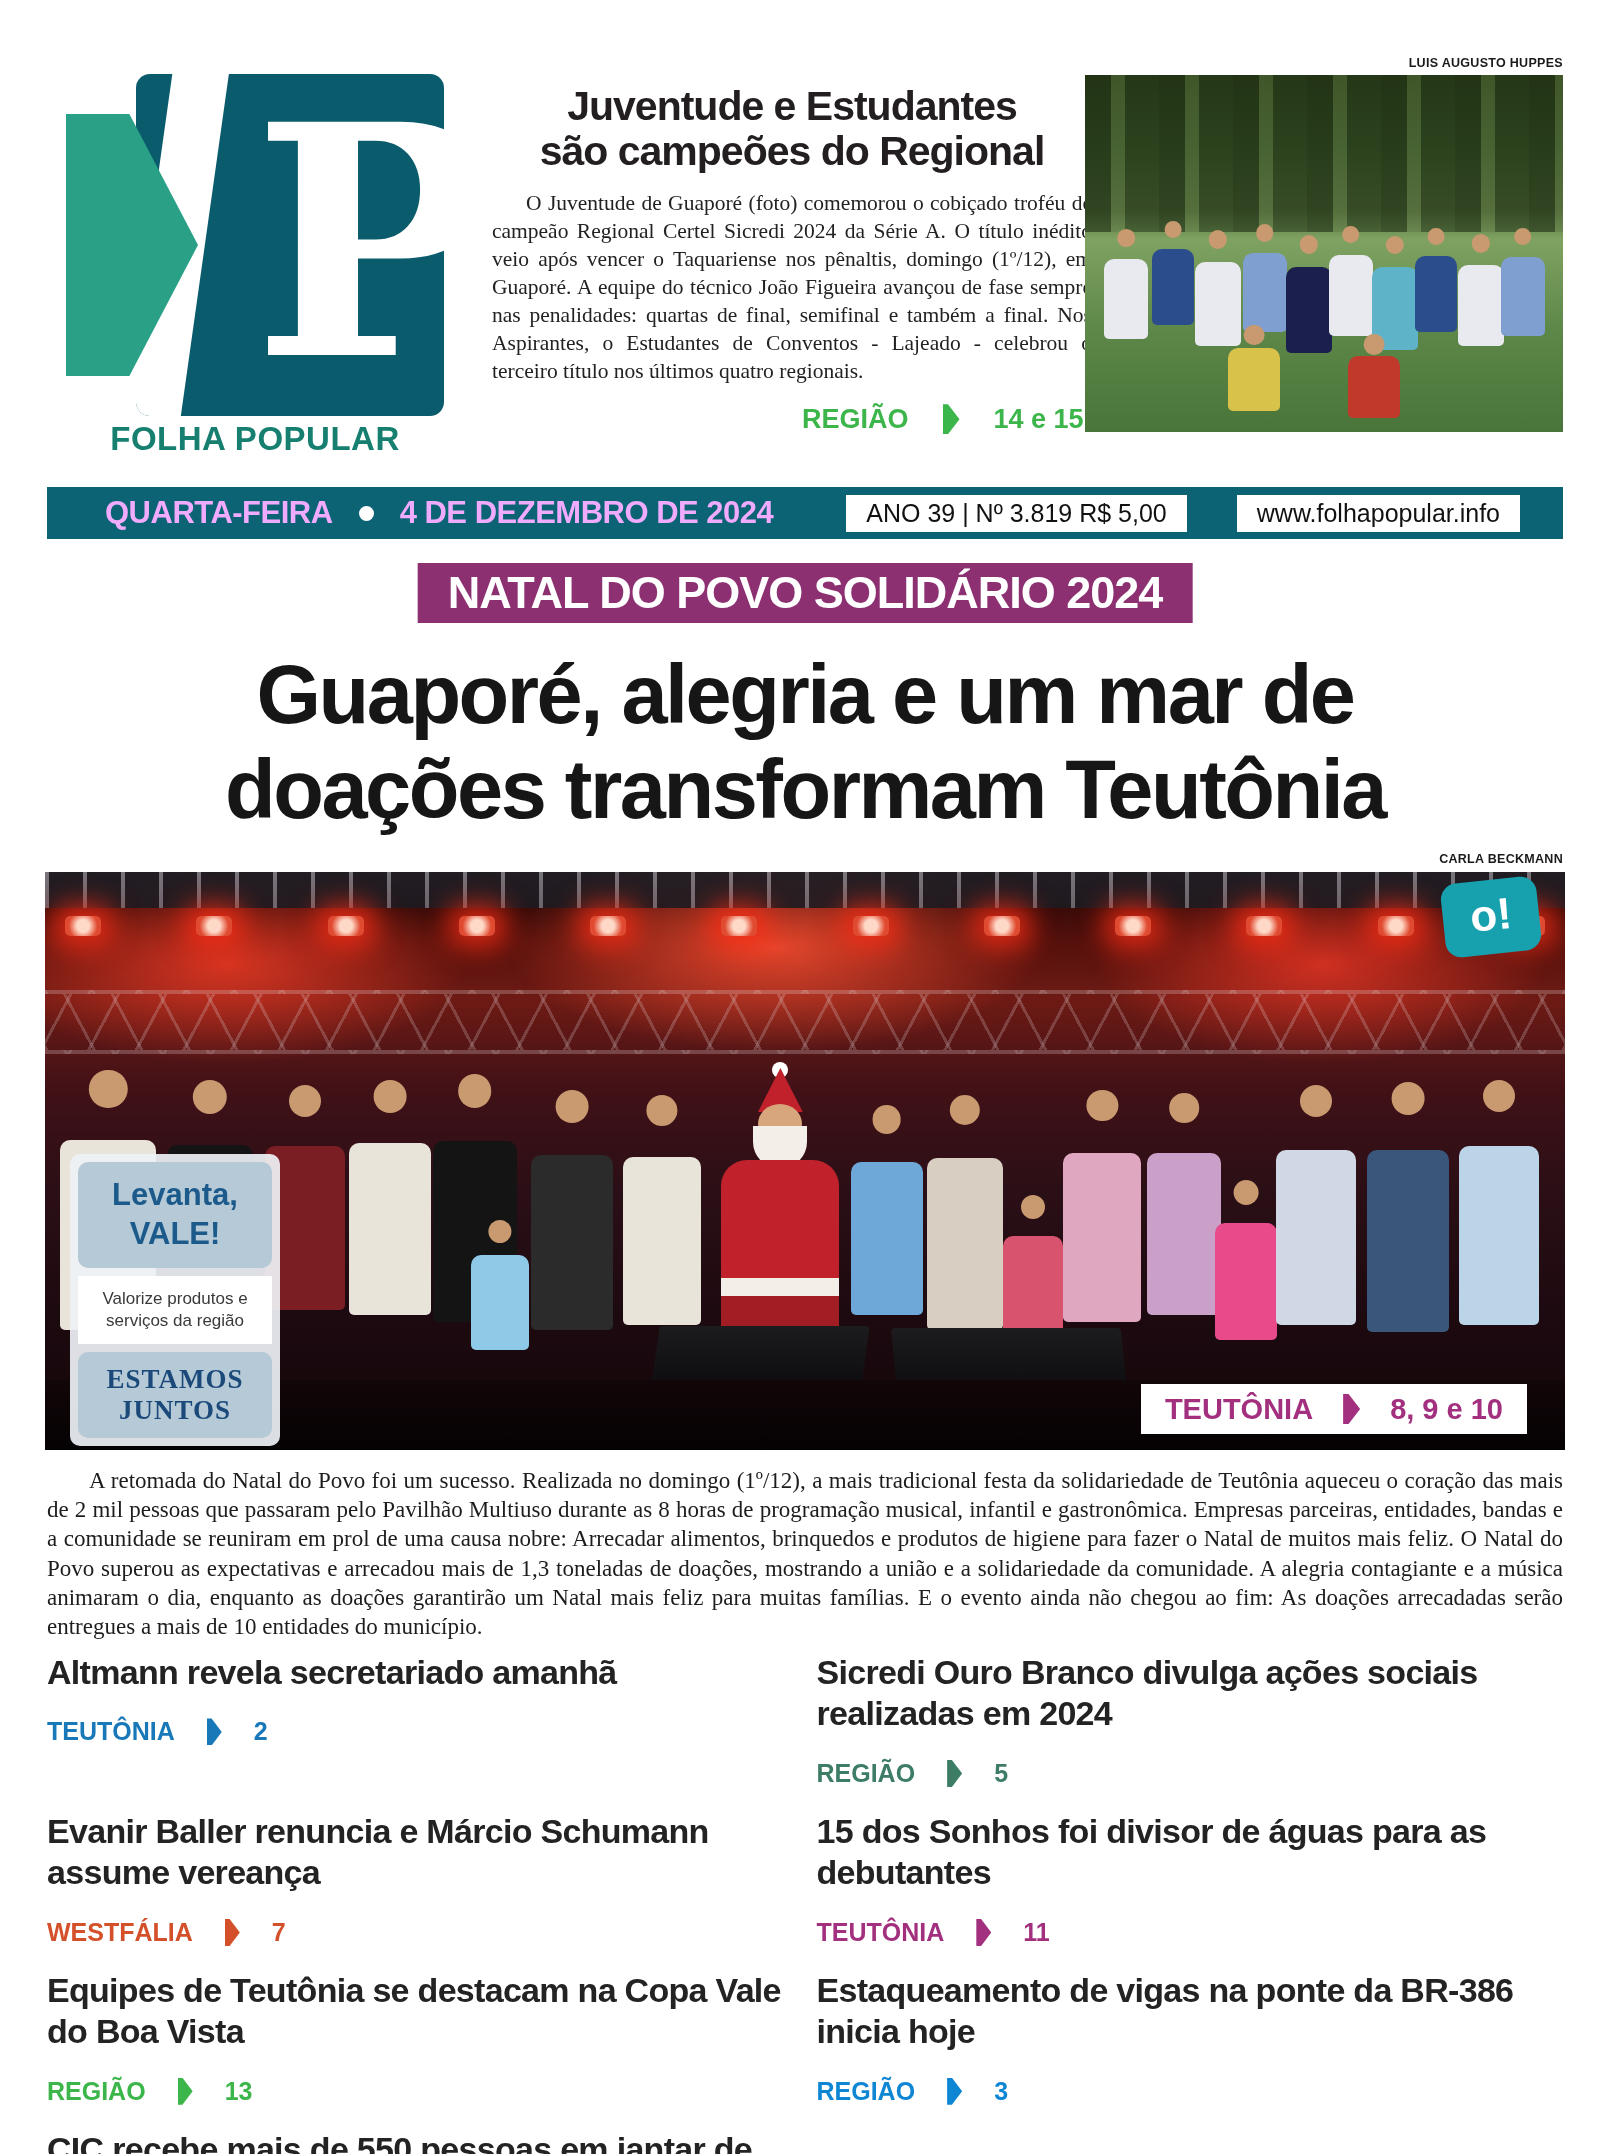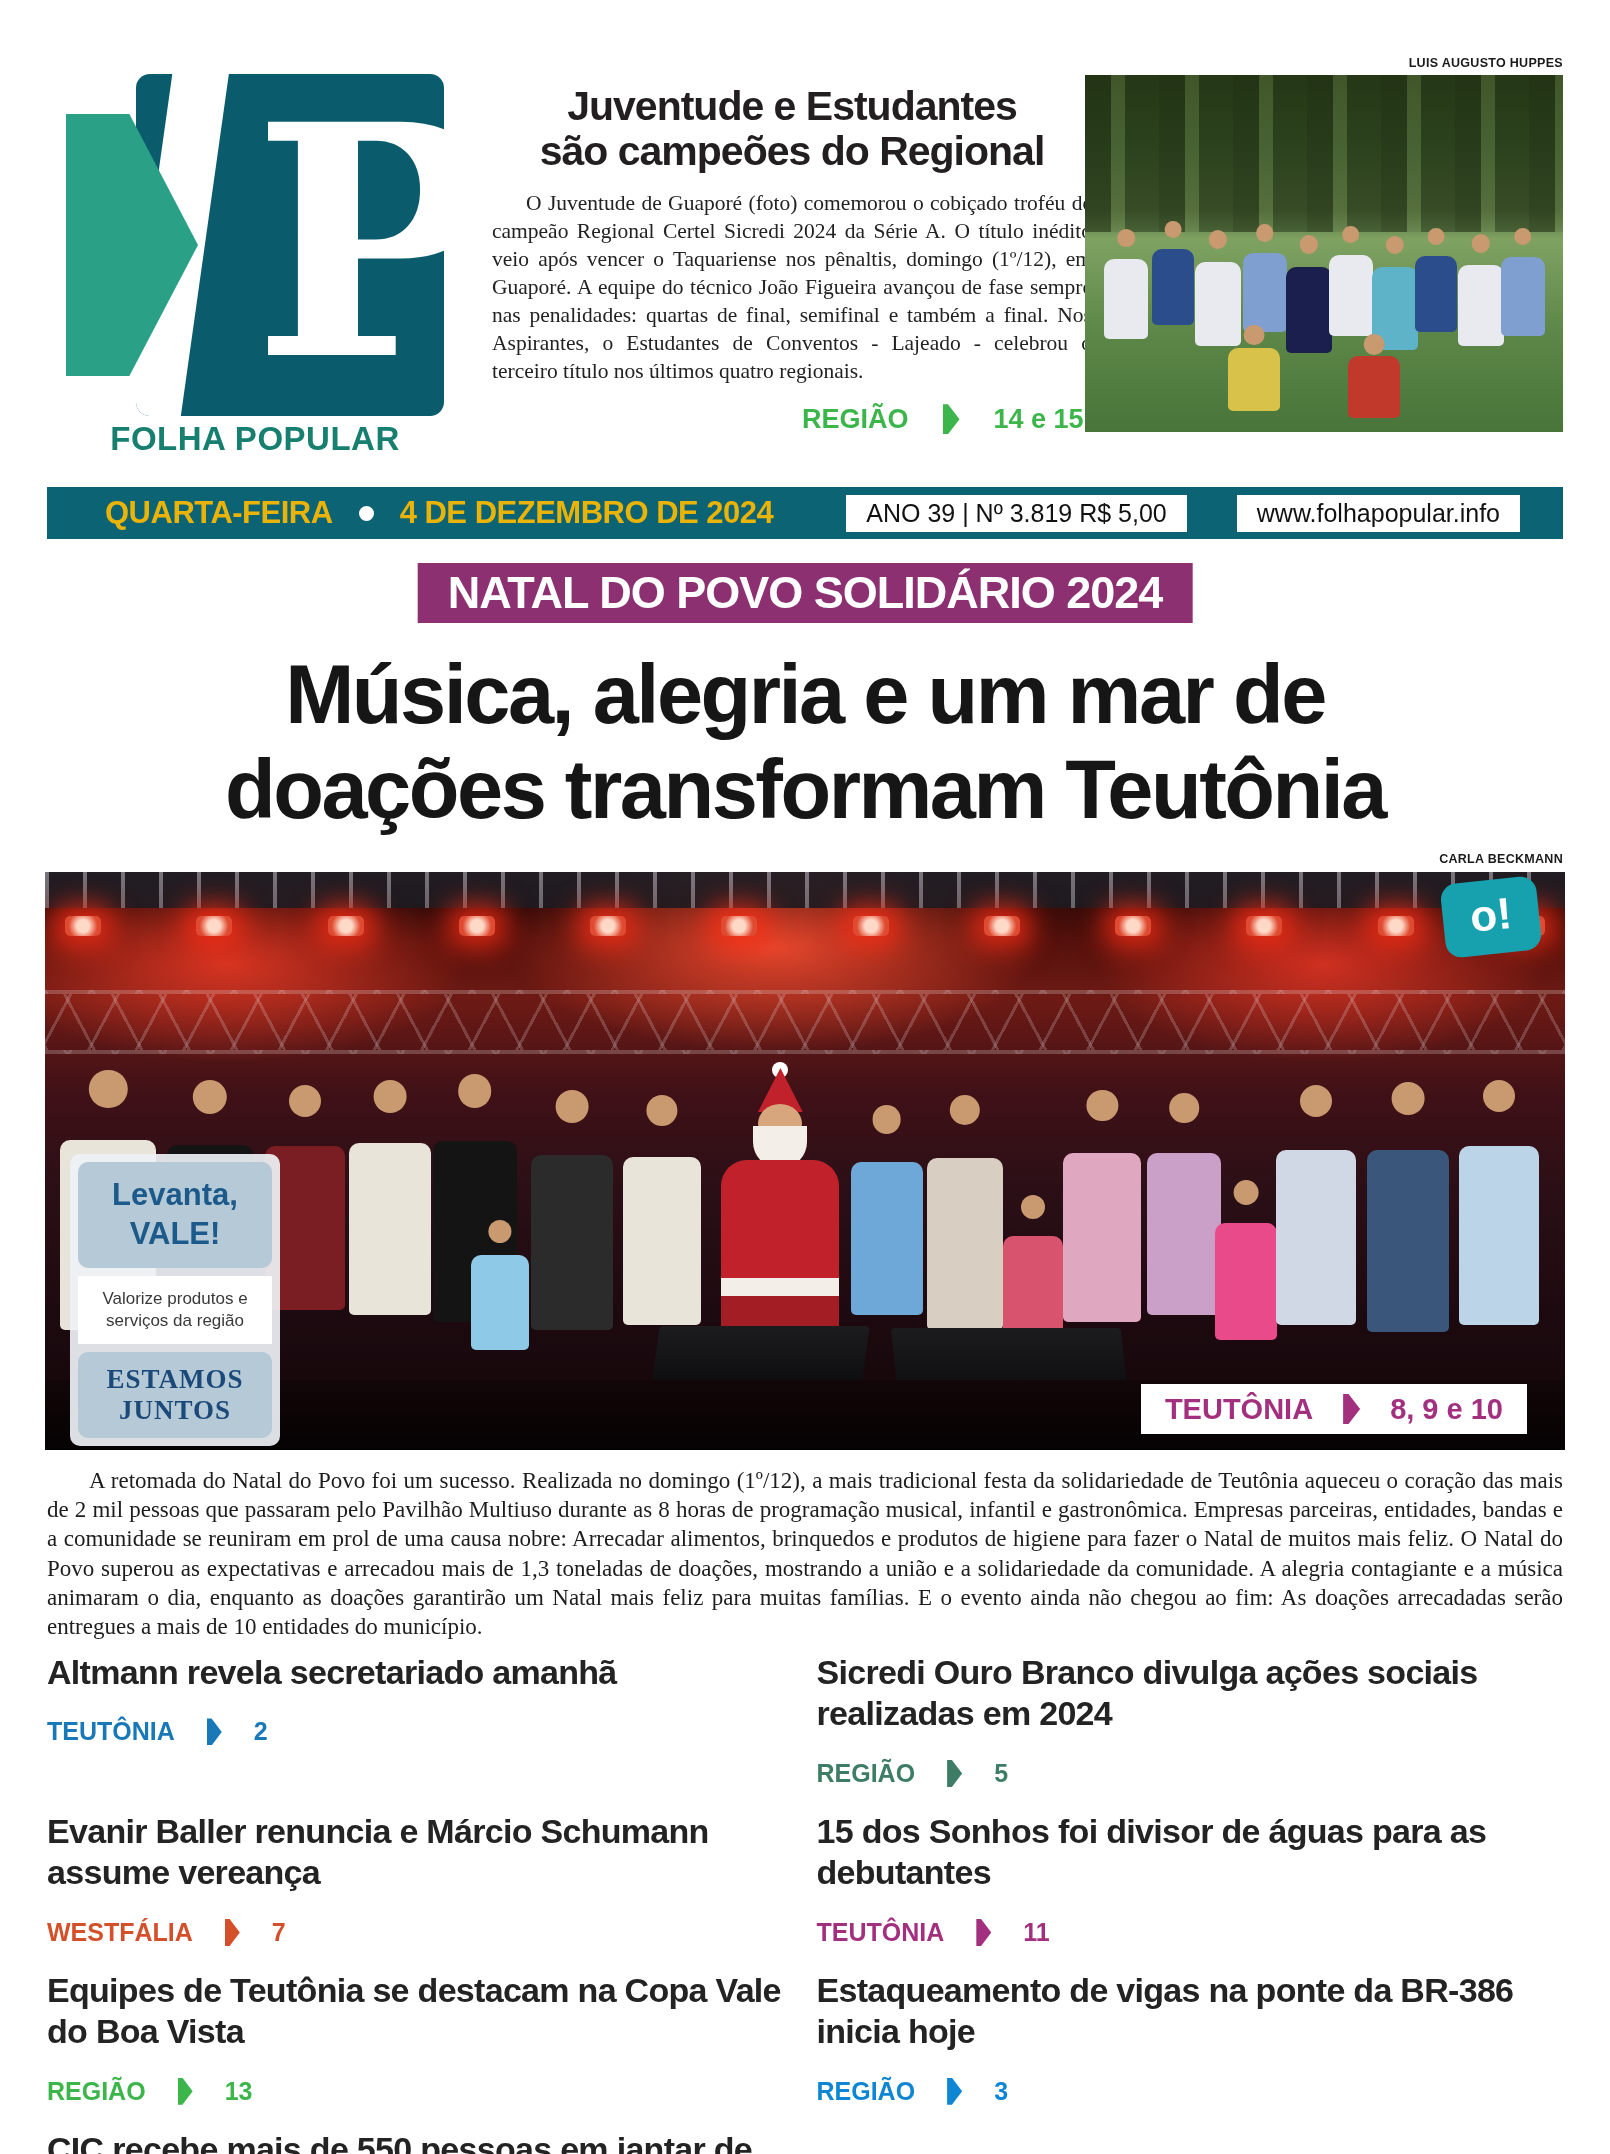--- a/index.html
+++ b/index.html
@@ -49,21 +49,21 @@
   .pn { position:absolute; }
   .pn::before { content:''; position:absolute; left:50%; transform:translateX(-50%);
     top:0; width:40%; aspect-ratio:1/1; background:#c9996f; border-radius:50%; }
   .pn::after { content:''; position:absolute; left:0; right:0; top:27%; bottom:0;
     background:var(--s); border-radius:10px 10px 5px 5px; }
 
   
   .date-bar { position:absolute; left:47px; top:487px; width:1516px; height:52px;
     background:#0b6374; display:flex; align-items:center; }
   .date-left { display:flex; align-items:center; gap:26px; margin-left:58px;
-    color:#eab308; font-weight:800; font-size:31px; letter-spacing:-.5px; }
+    color:#f0abfc; font-weight:800; font-size:31px; letter-spacing:-.5px; }
   .date-dot { width:15px; height:15px; border-radius:50%; background:#fff; }
   .edition-box { background:#fff; color:#111; font-size:25px; padding:4px 20px;
     margin-left:auto; white-space:nowrap; }
   .site-box { background:#fff; color:#111; font-size:25px; padding:4px 20px;
     margin-left:50px; margin-right:43px; white-space:nowrap; }
 
   
   .kicker { position:absolute; top:563px; left:50%; transform:translateX(-50%);
     height:60px; line-height:60px; padding:0 30px; background:#8c3071; color:#fff;
     font-size:45px; font-weight:800; letter-spacing:-1px; white-space:nowrap; }
@@ -193,21 +193,21 @@
     <span>QUARTA-FEIRA</span>
     <span class="date-dot"></span>
     <span>4 DE DEZEMBRO DE 2024</span>
   </div>
   <div class="edition-box">ANO 39 | Nº 3.819 R$ 5,00</div>
   <div class="site-box">www.folhapopular.info</div>
 </div>
 
 <div class="kicker">NATAL DO POVO SOLIDÁRIO 2024</div>
 <h1 class="main-headline">
-  <span>Música, alegria e um mar de</span><br>
+  <span>Guaporé, alegria e um mar de</span><br>
   <span>doações transformam Teutônia</span>
 </h1>
 <div class="main-credit">CARLA BECKMANN</div>
 
 <div class="photo-main">
   <div class="truss-top"></div>
   <div class="lights">
     <s></s>
       <s></s>
       <s></s>

